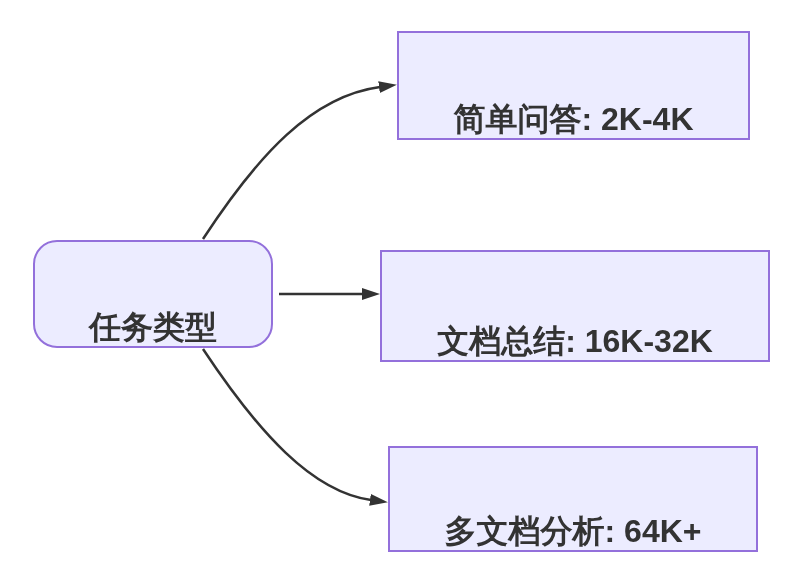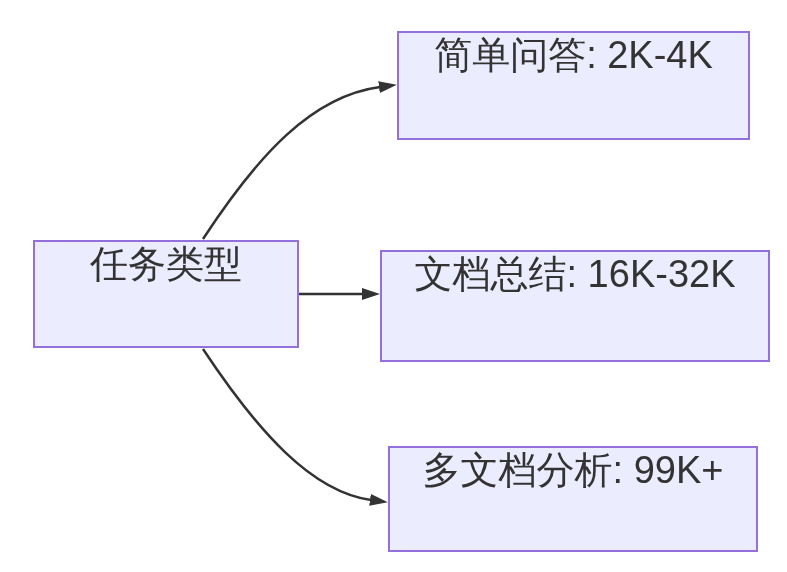--- a/index.html
+++ b/index.html
@@ -28,29 +28,30 @@
   .arrowhead-shape{
     fill:var(--edge-line);
     stroke:none;
   }
   .node{
     position:absolute;
     box-sizing:border-box;
     background:var(--node-fill);
     border:2px solid var(--node-border);
     display:flex;
-    align-items:flex-start;
+    align-items:flex-end;
     justify-content:center;
     color:var(--text);
-    font-size:38px;
+    font-size:32px;
     line-height:1.2;
     white-space:nowrap;
     text-align:center;
+    font-weight:bold;
   }
-  .node-root   {left:33px;  top:240px; width:266px; height:108px;}
+  .node-root   {left:33px;  top:240px; width:240px; height:108px;border-radius:24px;}
   .node-branch0{left:397px; top:31px;  width:353px; height:109px;}
   .node-branch1{left:380px; top:238px; width:390px; height:112px;margin-top:12px;}
   .node-branch2{left:388px; top:446px; width:370px; height:106px;}
 </style>
 </head>
 <body>
 
 <div class="stage">
 
   <svg class="edges" viewBox="0 0 787 572" xmlns="http://www.w3.org/2000/svg" aria-hidden="true">
@@ -70,16 +71,16 @@
 
   <div class="node node-branch0">
     <span>简单问答: 2K-4K</span>
   </div>
 
   <div class="node node-branch1">
     <span>文档总结: 16K-32K</span>
   </div>
 
   <div class="node node-branch2">
-    <span>多文档分析: 99K+</span>
+    <span>多文档分析: 64K+</span>
   </div>
 
 </div>
 
 </body></html>

